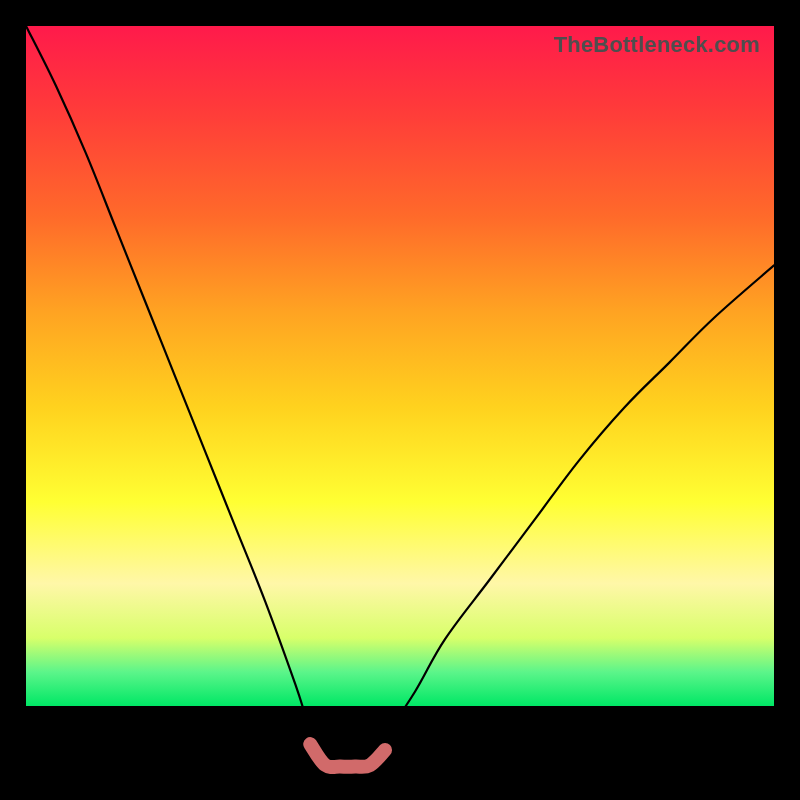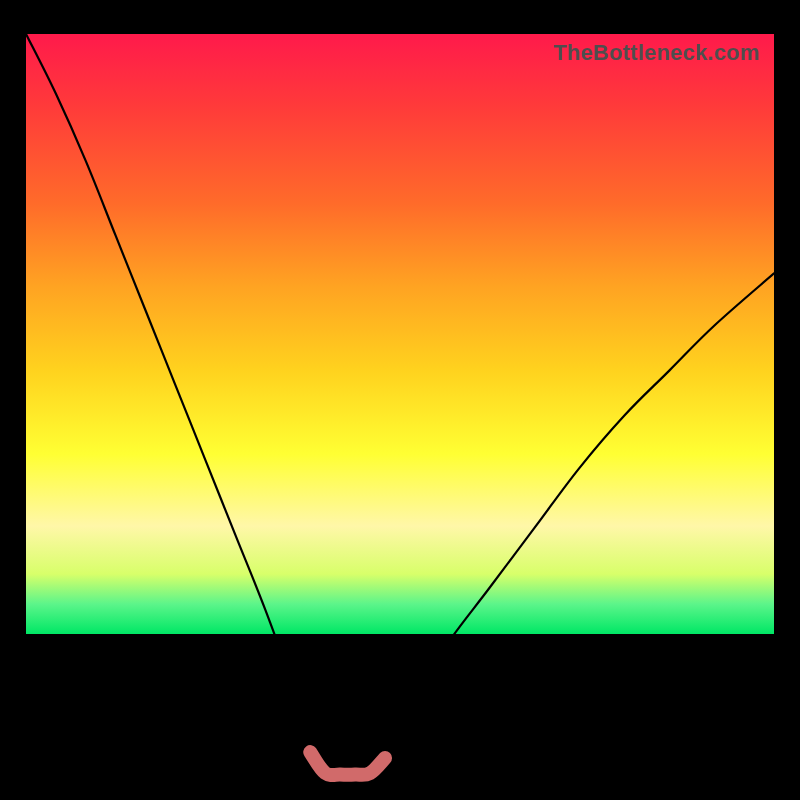--- a/index.html
+++ b/index.html
@@ -8,33 +8,32 @@
     position: relative;
     width: 800px;
     height: 800px;
     background: #000;
   }
   .plot-area {
     position: absolute;
     left: 26px;
     top: 26px;
     width: 748px;
-    height: 600px;
+    height: 680px;
     background: linear-gradient(to bottom,
       #ff1a4b 0%,
       #ff3a3a 12%,
       #ff6a2a 28%,
       #ffa322 42%,
       #ffd21e 56%,
       #ffff33 70%,
       #fff7a8 82%,
       #d8ff6a 90%,
       #5cf58a 95%,
       #00e765 100%);
-    margin-top: 8px;
   }
   .watermark {
     position: absolute;
     top: 6px;
     right: 14px;
     font-family: Arial, Helvetica, sans-serif;
     font-size: 22px;
     font-weight: 600;
     color: #4e4e4e;
     letter-spacing: 0.2px;

